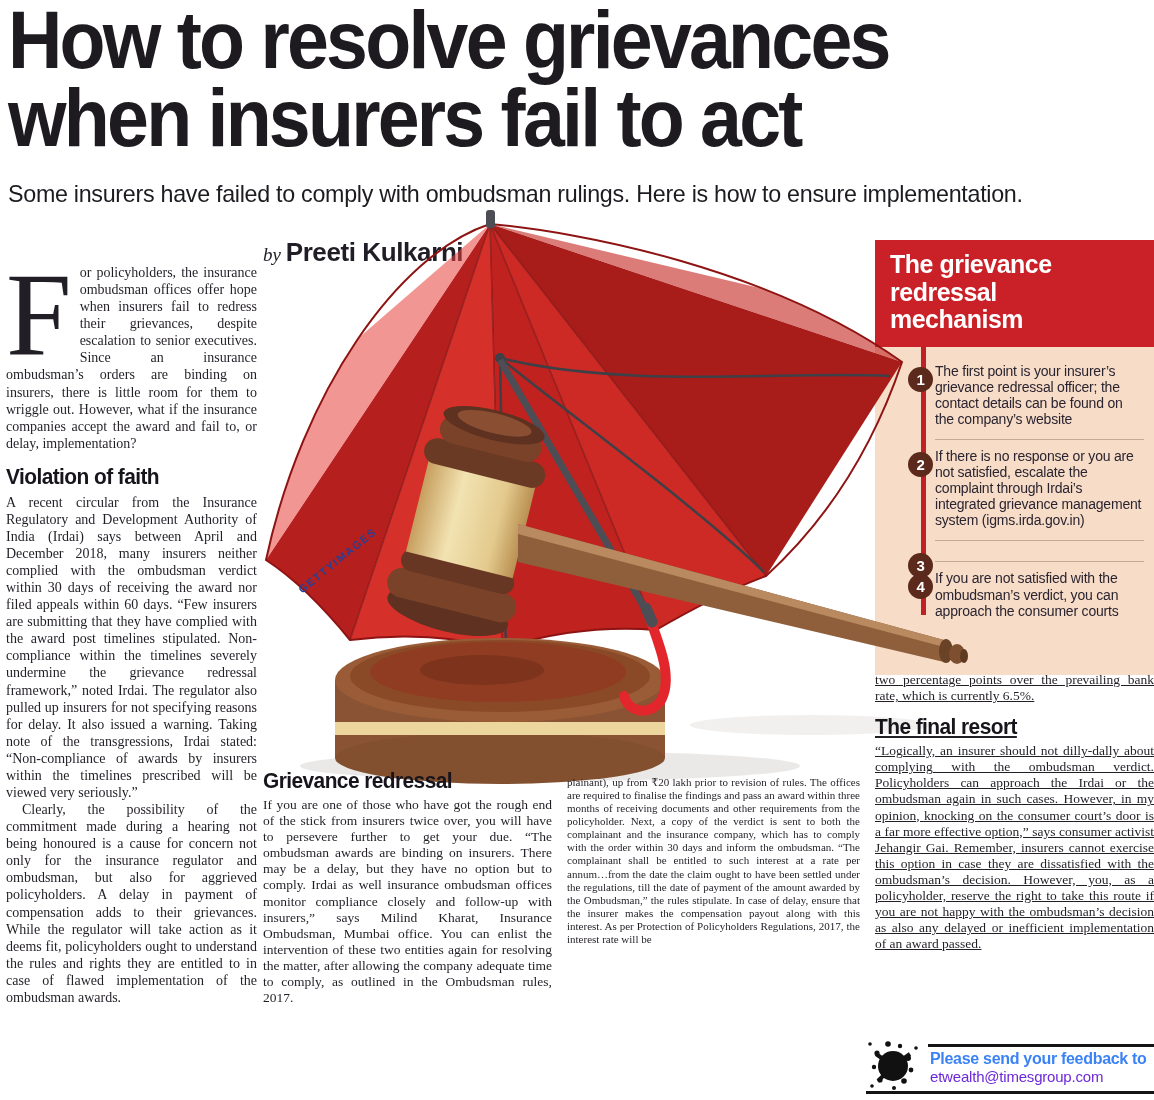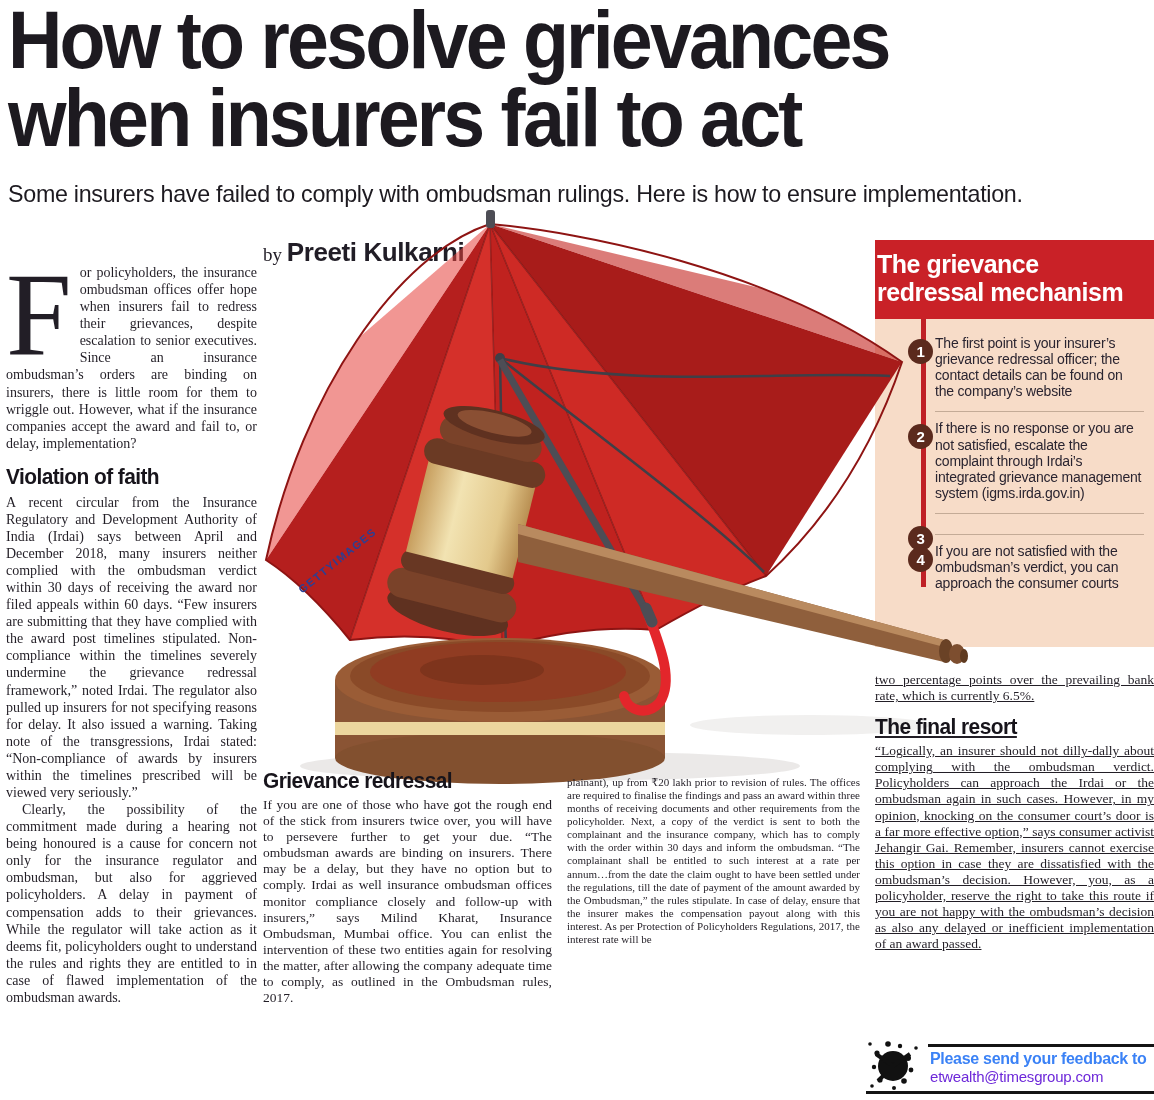--- a/index.html
+++ b/index.html
@@ -9,41 +9,41 @@
   .abs{position:absolute;}
 
   
   #headline{left:8px;top:2px;width:1140px;font-weight:800;font-size:81px;line-height:.96;
             letter-spacing:-3px;color:#1d1a20;transform:scaleX(.93);transform-origin:left top;}
   #standfirst{left:8px;top:180px;width:1180px;font-size:24px;color:#1d1a20;
               transform:scaleX(.97);transform-origin:left top;letter-spacing:-0.3px;}
 
   
   #byline{left:263px;top:237px;font-size:19px;}
-  #byline .by{}
+  #byline .by{font-style:italic;}
   #byline .author{font-family:"Liberation Sans","DejaVu Sans",sans-serif;font-weight:bold;
                   font-size:26px;letter-spacing:-0.4px;}
 
   
   .col{position:absolute;text-align:justify;color:#221e26;}
   #col1{left:6px;top:264px;width:251px;font-size:14px;line-height:1.22;}
   #col2{left:263px;top:768px;width:289px;font-size:13.5px;line-height:1.19;}
   #col3{left:567px;top:776px;width:293px;font-size:11px;line-height:1.19;}
   #col4{left:875px;top:672px;width:279px;font-size:13.5px;line-height:1.19;text-decoration:underline;}
   .col p{margin:0;}
   .col p + p{text-indent:16px;}
   h2.section{font-family:"Liberation Sans","DejaVu Sans",sans-serif;font-size:22px;margin:10px 0 3px 0;
              font-weight:bold;letter-spacing:-0.6px;color:#17141b;transform:scaleX(.95);
              transform-origin:left top;text-align:left;}
   #col1 h2.section{margin-top:12px;}
   .dropcap{float:left;font-size:118px;line-height:.78;padding:6px 8px 0 0;color:#221e26;}
 
   
   #sidebar{left:875px;top:240px;width:279px;}
-  #sidebar-header{background:#c92127;color:#fff;padding:11px 14px 13px 2px;}
+  #sidebar-header{background:#c92127;color:#fff;padding:11px 14px 13px 15px;}
   #sidebar-header .t{font-weight:bold;font-size:26px;line-height:1.06;letter-spacing:-0.5px;
                      transform:scaleX(.96);transform-origin:left top;}
   #sidebar-body{background:#f7dcc8;position:relative;padding:10px 0 18px 0;min-height:300px;}
   #spine{position:absolute;left:46px;top:0;width:5px;height:268px;background:#bf2126;}
   .step{position:relative;padding:6px 10px 10px 60px;color:#2a2430;font-size:14px;line-height:1.15;
         letter-spacing:-0.2px;}
   .step .num{position:absolute;left:33px;top:10px;width:25px;height:25px;border-radius:50%;
              background:#5b2a1d;color:#fff;font-weight:bold;font-size:15px;display:flex;
              align-items:center;justify-content:center;}
   .sep{margin:2px 10px 2px 60px;border-top:1px solid #c4ab97;}

